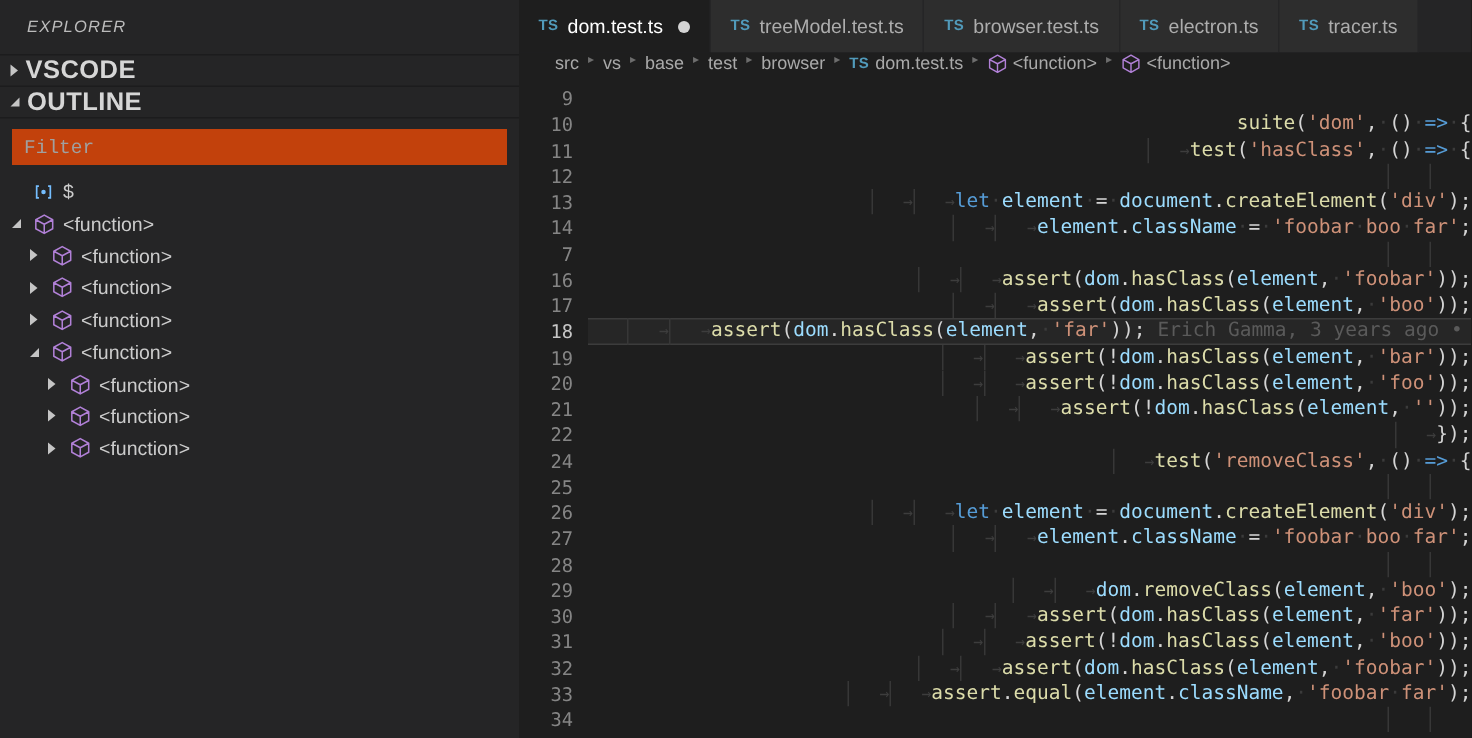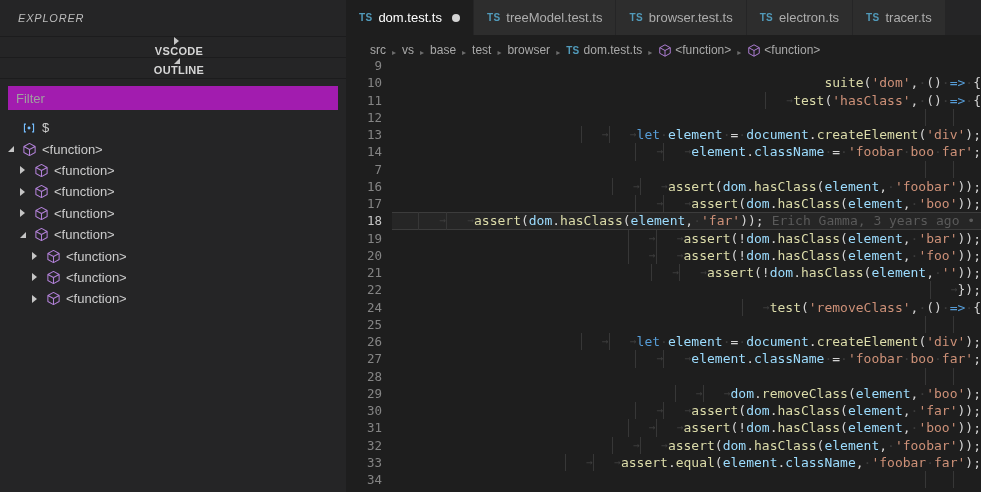--- a/index.html
+++ b/index.html
@@ -13,31 +13,31 @@
   .sidebar {
     position:absolute; left:0; top:0; width:346px; height:100%;
     background:#252526; color:#cccccc; overflow:hidden;
   }
   .sidebar-title {
     height:36px; display:flex; align-items:center; padding-left:18px;
     font-size:11px; letter-spacing:0.8px; color:#bbbbbb;font-style:italic;
   }
   .section-header {
     height:21px; display:flex; align-items:center; padding-left:7px;
-    font-size:11px; font-weight:bold; color:#d6d6d6;
-    border-top:1px solid #1c1c1d; cursor:pointer;flex-direction:column;
+    font-size:17px; font-weight:bold; color:#d6d6d6;
+    border-top:1px solid #1c1c1d; cursor:pointer;
   }
   .section-header .hdr-label { margin-left:5px; letter-spacing:0.3px; }
   .tw { width:0; height:0; display:inline-block; flex:none; }
   .tw.col { border-left:5px solid #c5c5c5; border-top:4px solid transparent; border-bottom:4px solid transparent; }
   .tw.exp { border-bottom:6px solid #c5c5c5; border-left:6px solid transparent; }
   .filter-wrap { padding:7px 8px 4px 8px; border-top:1px solid #1c1c1d; }
   .filter-input {
-    width:100%; height:24px; background:#a21caf; border:none; outline:none;
-    color:#cfcfcf; font-size:13px; padding:0 8px; font-family:Liberation Sans, sans-serif;
+    width:100%; height:24px; background:#c2410c; border:none; outline:none;
+    color:#cfcfcf; font-size:13px; padding:0 8px; font-family:Liberation Mono, monospace;
   }
   .filter-input::placeholder { color:#a0a0a0; }
   .outline-tree { margin-top:3px; }
   .tree-row {
     height:21.4px; display:flex; align-items:center; font-size:13px;
     color:#cccccc; cursor:pointer; white-space:nowrap;
   }
   .tw-slot { width:13px; display:flex; justify-content:flex-start; align-items:center; flex:none; margin-left:8px; }
   .sym-icon { width:16px; height:16px; display:flex; align-items:center; justify-content:center; flex:none; margin-right:5px; }
   .sym-icon.method { color:var(--c-method); }
@@ -52,21 +52,21 @@
     background:#2d2d2d; color:#adadad; border-right:1px solid #252526;
     cursor:pointer; flex:none; white-space:nowrap;
   }
   .tab.active { background:#1e1e1e; color:#ffffff; }
   .ts-ico {
     font-size:10px; font-weight:bold; color:var(--c-ts); margin-right:6px;
     letter-spacing:0.3px; font-family:"Liberation Sans", sans-serif;
   }
   .mod-dot { width:8px; height:8px; border-radius:50%; background:#d4d4d4; margin-left:10px; }
   .breadcrumbs {
-    height:22px; background:#1e1e1e; display:flex; align-items:flex-end;
+    height:22px; background:#1e1e1e; display:flex; align-items:flex-start;
     padding-left:24px; font-size:12px; color:#a9a9a9; white-space:nowrap; overflow:hidden;
   }
   .crumb { display:flex; align-items:center; cursor:pointer; }
   .crumb .sym-icon { width:14px; height:14px; margin-right:3px; }
   .crumb .ts-ico { margin-right:4px; }
   .crumb-sep { font-size:8px; color:#6d6d6d; margin:0 6px; }
   
   .code {
     position:absolute; top:57px; left:0; right:0; bottom:0; overflow:hidden;
     font-family:"DejaVu Sans Mono", monospace; font-size:13px;

